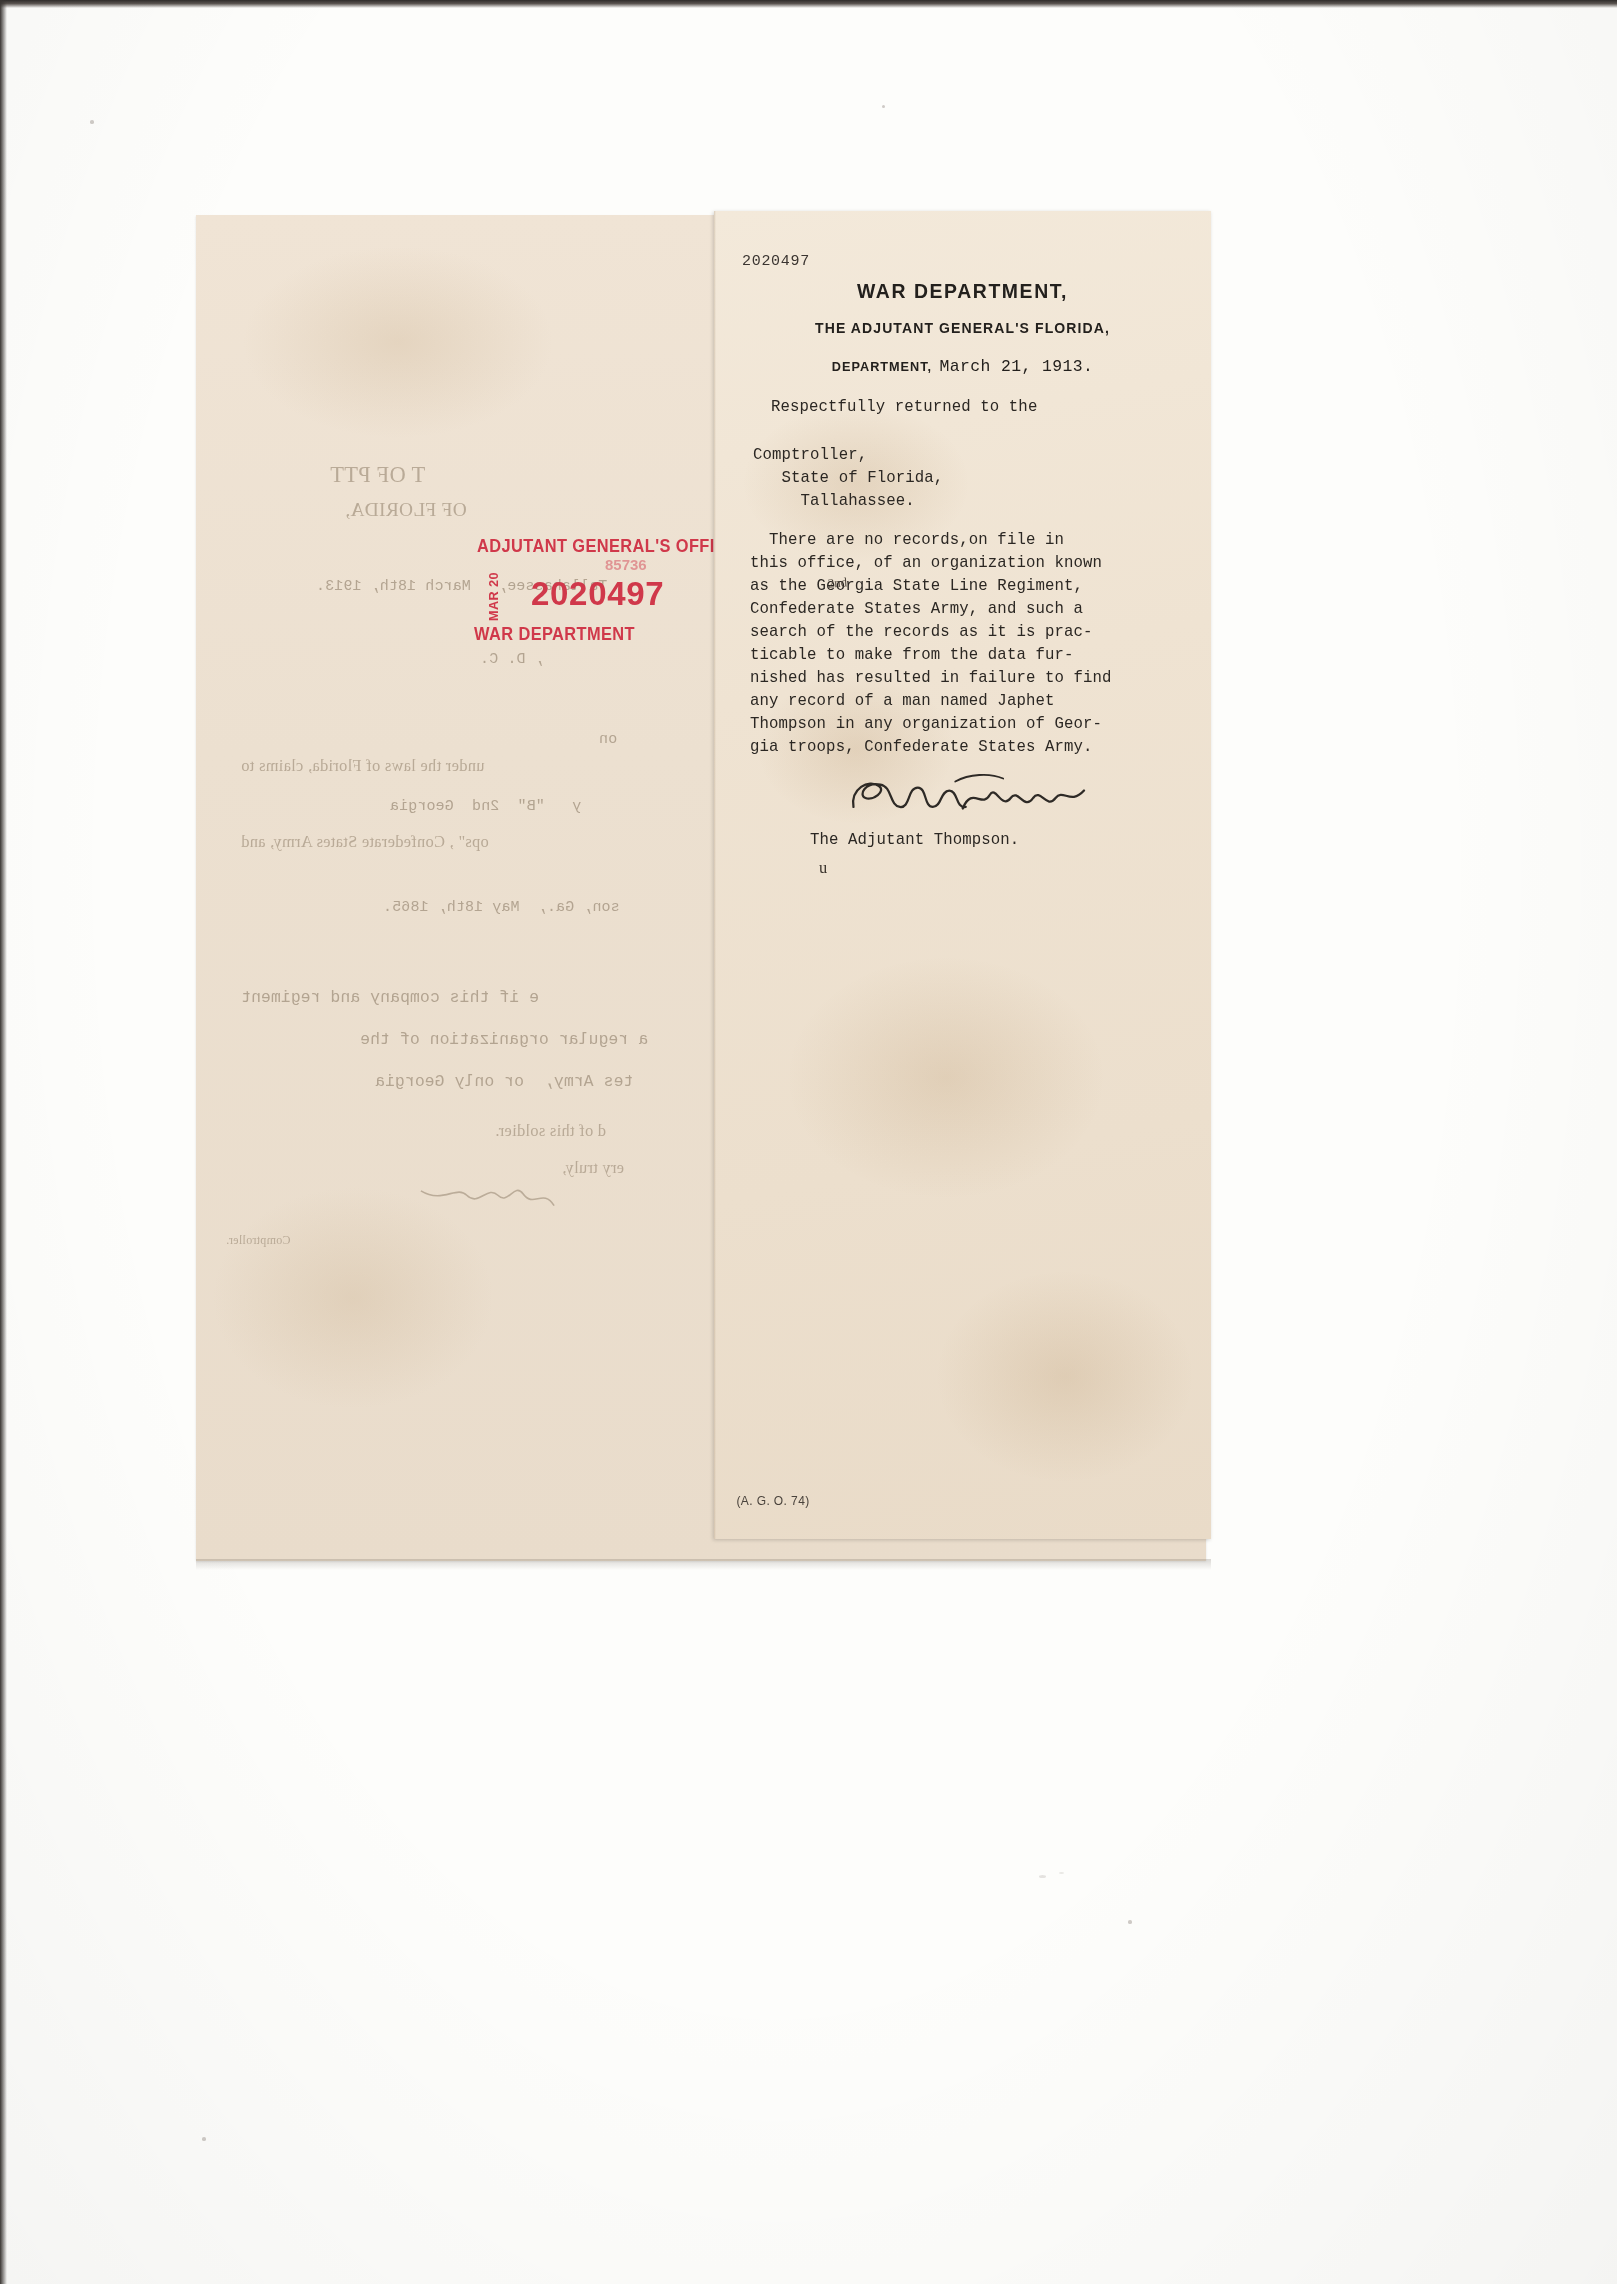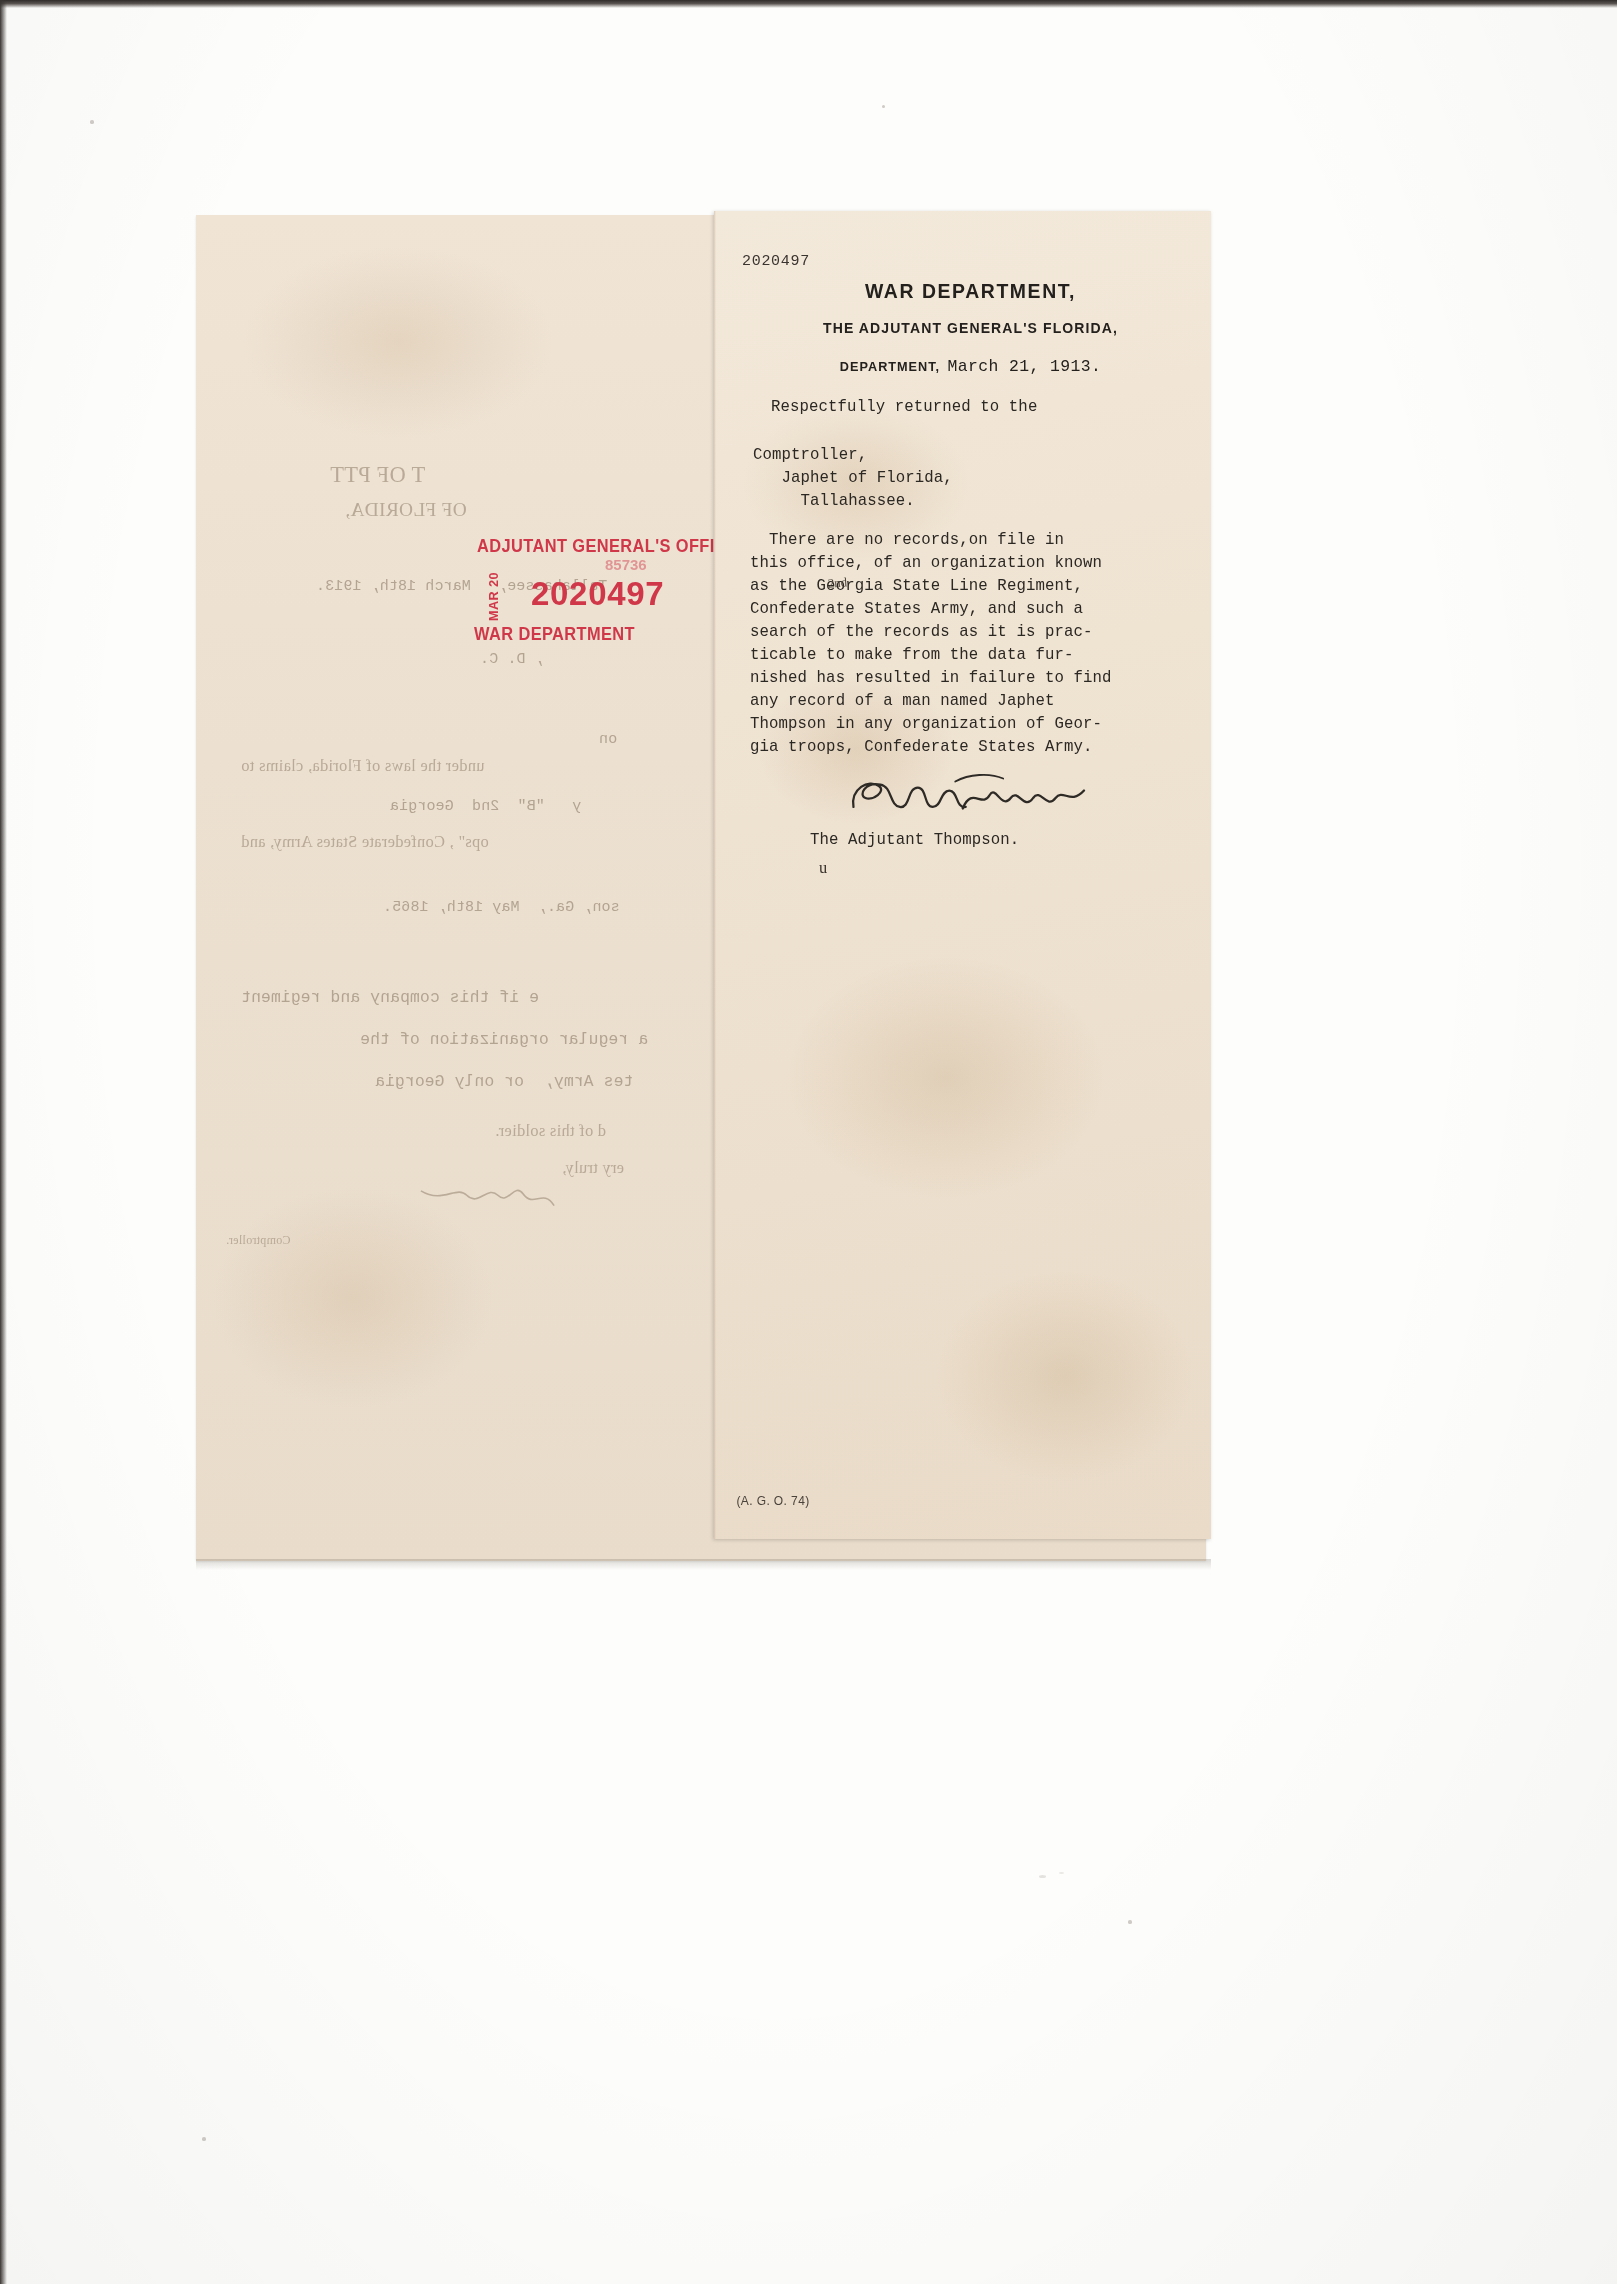--- a/index.html
+++ b/index.html
@@ -179,21 +179,21 @@
     left: 28px;
     top: 42px;
     font-family: "Liberation Mono", monospace;
     font-size: 15px;
     color: #3a3430;
     letter-spacing: 0.7px;
   }
 
   .hdr {
     position: absolute;
-    left: 8px;
+    left: 0;
     width: 497px;
     text-align: center;
     color: #23201d;
     font-family: "Liberation Sans", sans-serif;
     font-weight: bold;
   }
   #hdr-war {
     top: 69px;
     font-size: 19.4px;
     letter-spacing: 1.6px;
@@ -342,21 +342,21 @@
 
     <div class="hdr" id="hdr-war">WAR DEPARTMENT,</div>
     <div class="hdr" id="hdr-ago">THE ADJUTANT GENERAL'S FLORIDA,</div>
 
     <div class="hdr" id="hdr-city-line">
       <span class="city">DEPARTMENT,</span><span class="datestamp">March 21, 1913.</span>
     </div>
 
     <div class="typed" id="returned-line">Respectfully returned to the</div>
     <div class="typed" id="addressee">Comptroller,
-   Japhet of Florida,
+   State of Florida,
      Tallahassee.</div>
     <div class="typed" id="body-text">  There are no records,on file in
 this office, of an organization known
 as the Georgia State Line Regiment,
 Confederate States Army, and such a
 search of the records as it is prac-
 ticable to make from the data fur-
 nished has resulted in failure to find
 any record of a man named Japhet
 Thompson in any organization of Geor-

